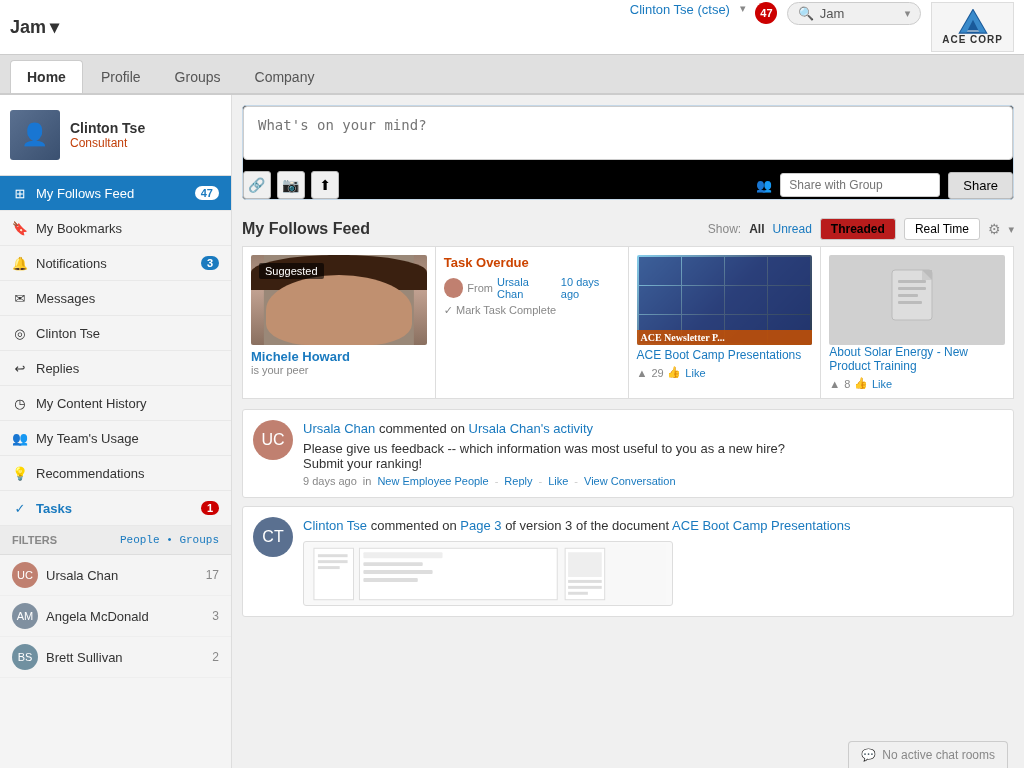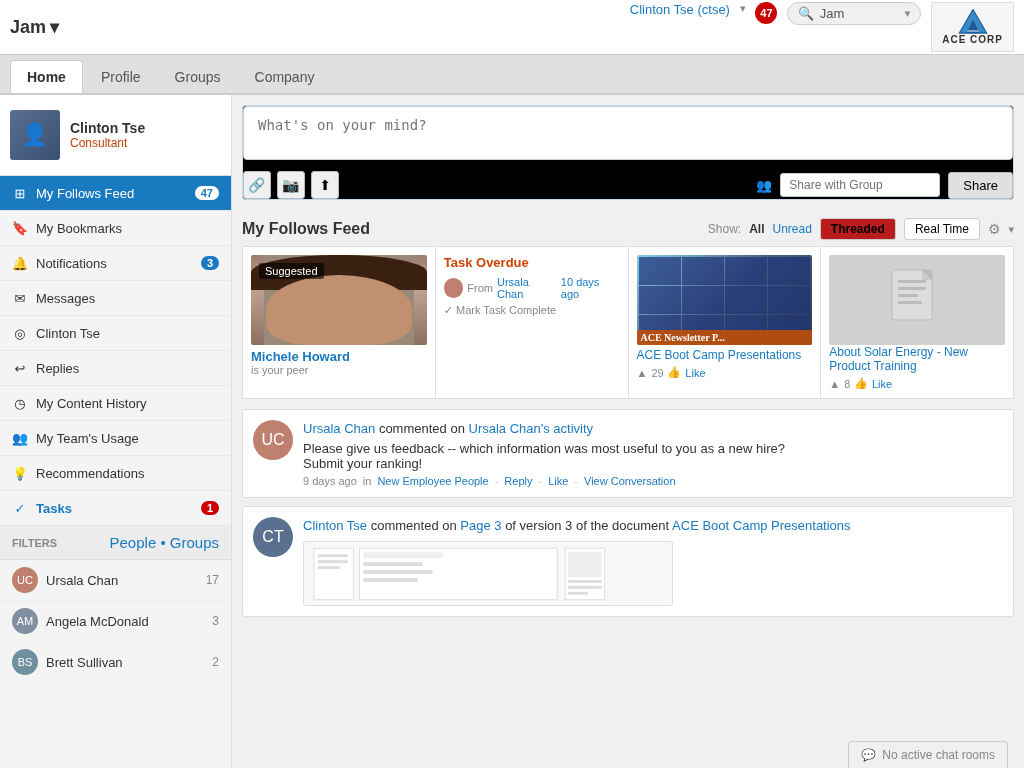--- a/index.html
+++ b/index.html
@@ -36,21 +36,21 @@
     .sidebar-item { display: flex; align-items: center; justify-content: space-between; padding: 9px 12px; cursor: pointer; border-bottom: 1px solid #e8e8e8; }
     .sidebar-item.active { background: #1a7abf; color: #fff; }
     .sidebar-item-left { display: flex; align-items: center; gap: 8px; }
     .sidebar-icon { width: 16px; height: 16px; display: flex; align-items: center; justify-content: center; font-size: 13px; }
     .sidebar-label { font-size: 13px; }
     .sidebar-count { background: #1a7abf; color: #fff; border-radius: 10px; padding: 1px 6px; font-size: 11px; font-weight: bold; }
     .sidebar-item.active .sidebar-count { background: #fff; color: #1a7abf; }
     .sidebar-count.red { background: #cc0000; }
 
     .sidebar-section { padding: 8px 12px; font-size: 11px; font-weight: bold; color: #888; text-transform: uppercase; background: #ececec; border-bottom: 1px solid #ddd; display: flex; justify-content: space-between; align-items: center; }
-    .sidebar-section a { color: #1a7abf; font-size: 15px; cursor: pointer; font-weight: normal; text-transform: none; }
+    .sidebar-section a { color: #1a7abf; font-size: 11px; cursor: pointer; font-weight: normal; text-transform: none; font-family: Liberation Mono, monospace; }
 
     .filter-person { display: flex; align-items: center; justify-content: space-between; padding: 7px 12px; border-bottom: 1px solid #eee; cursor: pointer; }
     .filter-person-left { display: flex; align-items: center; gap: 8px; }
     .filter-avatar { width: 26px; height: 26px; border-radius: 50%; background: #888; display: flex; align-items: center; justify-content: center; font-size: 11px; color: #fff; }
     .filter-count { color: #888; font-size: 12px; }
 
     
     .content { flex: 1; background: #f0f0f0; overflow-y: auto; }
 
     

